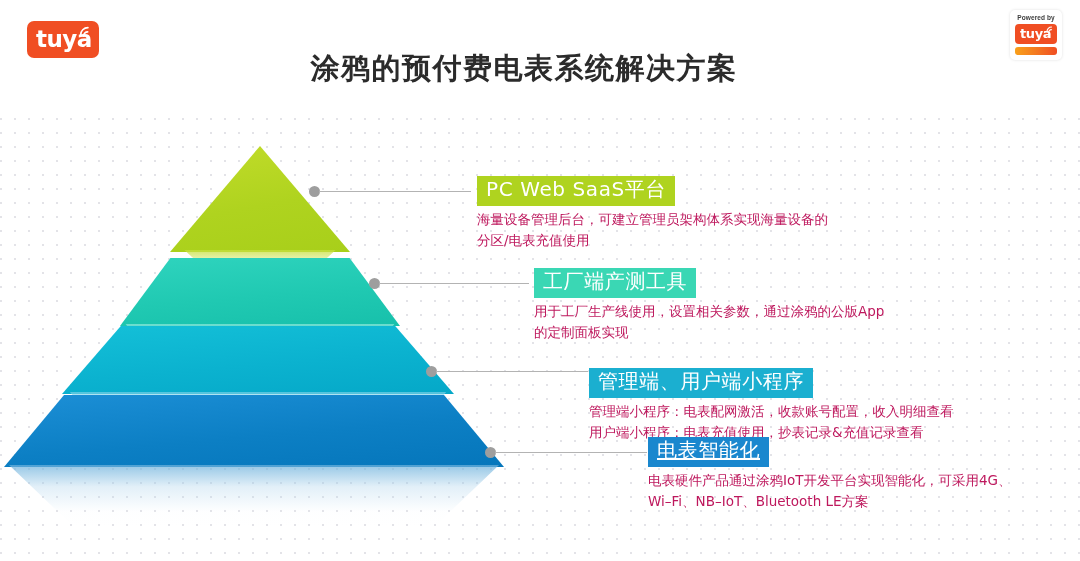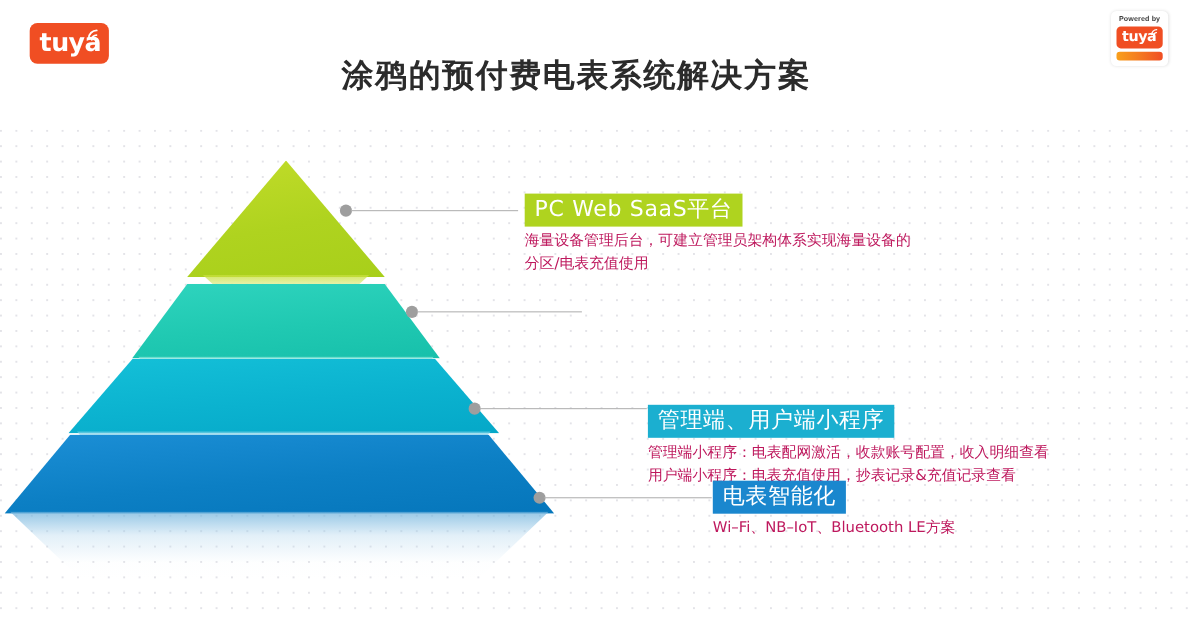--- a/index.html
+++ b/index.html
@@ -323,29 +323,37 @@
   </div>
 
   <div class="block" style="left:477px; top:176px;">
     <span class="tag" style="background:#AFD31F;">PC Web SaaS平台</span>
     <div class="desc">
       <span class="line">海量设备管理后台，可建立管理员架构体系实现海量设备的</span>
       <span class="line">分区/电表充值使用</span>
     </div>
   </div>
 
+  <div class="block" style="left:534px; top:268px;">
+    <span class="tag" style="background:#3AD7B4;">工厂端产测工具</span>
+    <div class="desc">
+      <span class="line">用于工厂生产线使用，设置相关参数，通过涂鸦的公版App</span>
+      <span class="line">的定制面板实现</span>
+    </div>
+  </div>
 
   <div class="block" style="left:589px; top:368px;">
     <span class="tag" style="background:#1BAFD0;">管理端、用户端小程序</span>
     <div class="desc">
       <span class="line">管理端小程序：电表配网激活，收款账号配置，收入明细查看</span>
       <span class="line">用户端小程序：电表充值使用，抄表记录&amp;充值记录查看</span>
     </div>
   </div>
 
   <div class="block" style="left:648px; top:437px;">
-    <span class="tag" style="background:#1A87CE;">电表智能化</span>
+    <span class="tag" style="background:#1A87CE;text-decoration:underline;">电表智能化</span>
     <div class="desc">
+      <span class="line">电表硬件产品通过涂鸦IoT开发平台实现智能化，可采用4G、</span>
       <span class="line">Wi–Fi、NB–IoT、Bluetooth LE方案</span>
     </div>
   </div>
 
 </div>
 
 </body></html>

